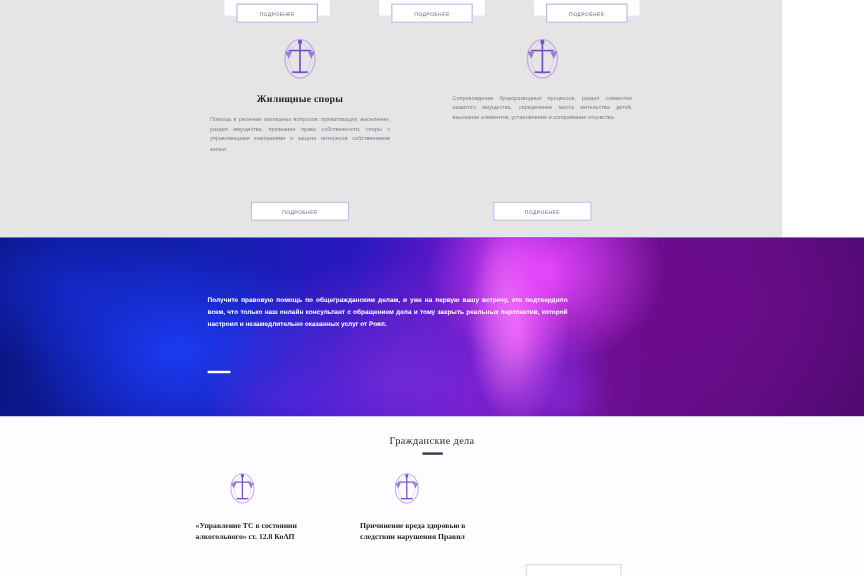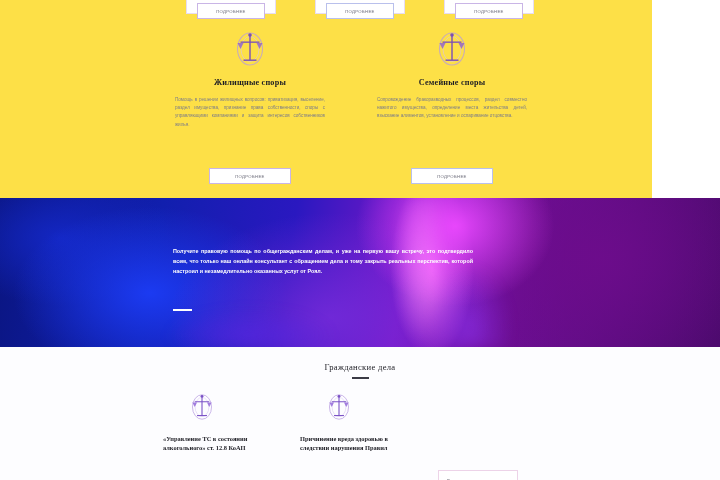--- a/index.html
+++ b/index.html
@@ -14,21 +14,21 @@
     background: #ffffff;
     font-family: "Liberation Serif", "DejaVu Serif", serif;
     color: #2b2b2b;
     position: relative;
   }
 
   .page {
     width: 652px;
     height: 480px;
     position: relative;
-    background: #fde047;
+    background: #e5e5e5;
   }
 
   
   .btn-outline {
     display: inline-flex;
     align-items: center;
     justify-content: center;
     box-sizing: border-box;
     border: 1px solid #d9c8ea;
     background: #ffffff;
@@ -294,21 +294,20 @@
       <svg class="scales-icon" viewBox="0 0 34 38">
         <ellipse cx="17" cy="19" rx="12.5" ry="16" fill="none" stroke="#b79ae0" stroke-width="1.1" opacity="0.8"></ellipse>
         <ellipse cx="17" cy="19" rx="9" ry="12.5" fill="none" stroke="#d5c2f0" stroke-width="0.9" opacity="0.7"></ellipse>
         <rect x="16.3" y="6" width="1.4" height="24" fill="#6f42c1"></rect>
         <rect x="7.5" y="11.5" width="19" height="1.3" fill="#6f42c1"></rect>
         <rect x="10.5" y="29.5" width="13" height="1.4" fill="#6f42c1"></rect>
         <path d="M4.5 13 L10.5 13 L7.5 19 Z" fill="#8a5cd6" opacity="0.85"></path>
         <path d="M23.5 13 L29.5 13 L26.5 19 Z" fill="#8a5cd6" opacity="0.85"></path>
         <circle cx="17" cy="5" r="1.8" fill="#6f42c1"></circle>
       </svg>
-      <h3 class="card-title">Семейные споры</h3>
       <p class="card-body">Сопровождение бракоразводных процессов, раздел совместно нажитого имущества, определение места жительства детей, взыскание алиментов, установление и оспаривание отцовства.</p>
       <div class="card-btn-row">
         <div class="btn-outline blue">ПОДРОБНЕЕ</div>
       </div>
     </div>
 
   </div>
 
   <section class="banner">
     <div class="banner-bg"></div>

